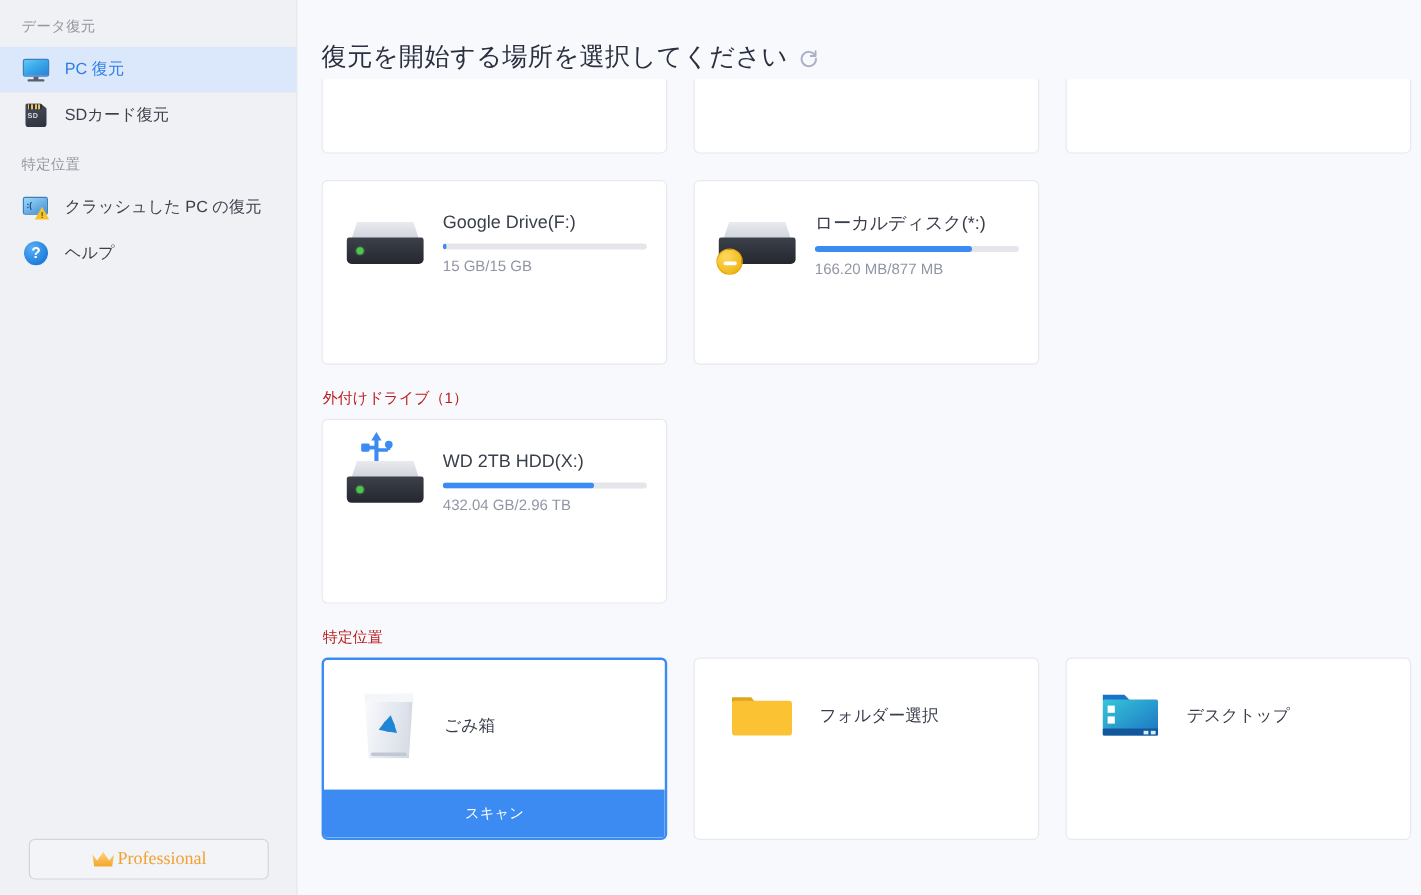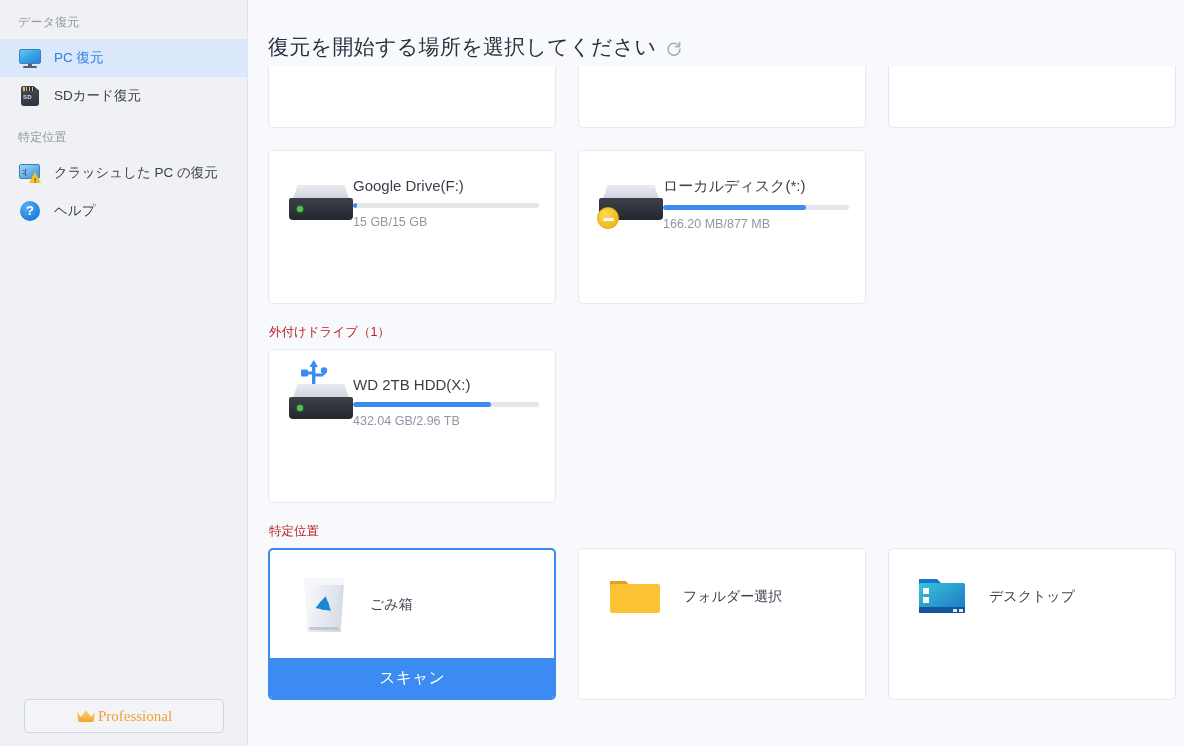--- a/index.html
+++ b/index.html
@@ -164,20 +164,21 @@
     background: #fff;
     border: 1px solid #e7e9f0;
     border-radius: 5px;
     height: 154px;
     position: relative;
     cursor: pointer;
   }
   .card-inner {
     display: flex; align-items: flex-start;
     padding: 26px 16px 0 20px;
+    gap: 16px;
   }
   .drive-ico { width: 64px; height: 44px; position: relative; flex: 0 0 64px; margin-top: 6px;}
   .drive-ico .top {
     position:absolute; left:4px; top:2px; width:56px; height:14px;
     background: linear-gradient(180deg,#e9ebf0,#cfd3dc);
     border-radius: 4px 4px 0 0;
     clip-path: polygon(8% 0, 92% 0, 100% 100%, 0 100%);
   }
   .drive-ico .body {
     position:absolute; left:0px; top:15px; width:64px; height:22px;
@@ -226,21 +227,21 @@
     height:152px; position:relative; overflow:hidden; cursor:pointer;
   }
   .loc-card.selected { border:2px solid #3b8bf2; }
   .loc-inner {
     display:flex; align-items:center; gap:20px;
     padding: 26px 0 0 28px;
   }
   .loc-label { font-size:14px; color:#3a3f4c; }
   .scan-bar {
     position:absolute; left:0; right:0; bottom:0; height:40px;
-    background:#3b8bf2; color:#fff; font-size:16px;
+    background:#3b8bf2; color:#fff; font-size:12px;
     display:flex; align-items:center; justify-content:center;
     cursor:pointer;
   }
   .ico-trash { width:52px; height:58px; position:relative; }
   .ico-trash .can {
     position:absolute; left:4px; top:2px; width:44px; height:54px;
     background: linear-gradient(100deg,#fbfcfe 0%,#e4e8ef 55%,#d3d8e2 100%);
     border-radius: 3px 3px 5px 5px;
     clip-path: polygon(4% 0, 96% 0, 88% 100%, 12% 100%);
     box-shadow: inset -3px 0 4px rgba(0,0,0,.06);

